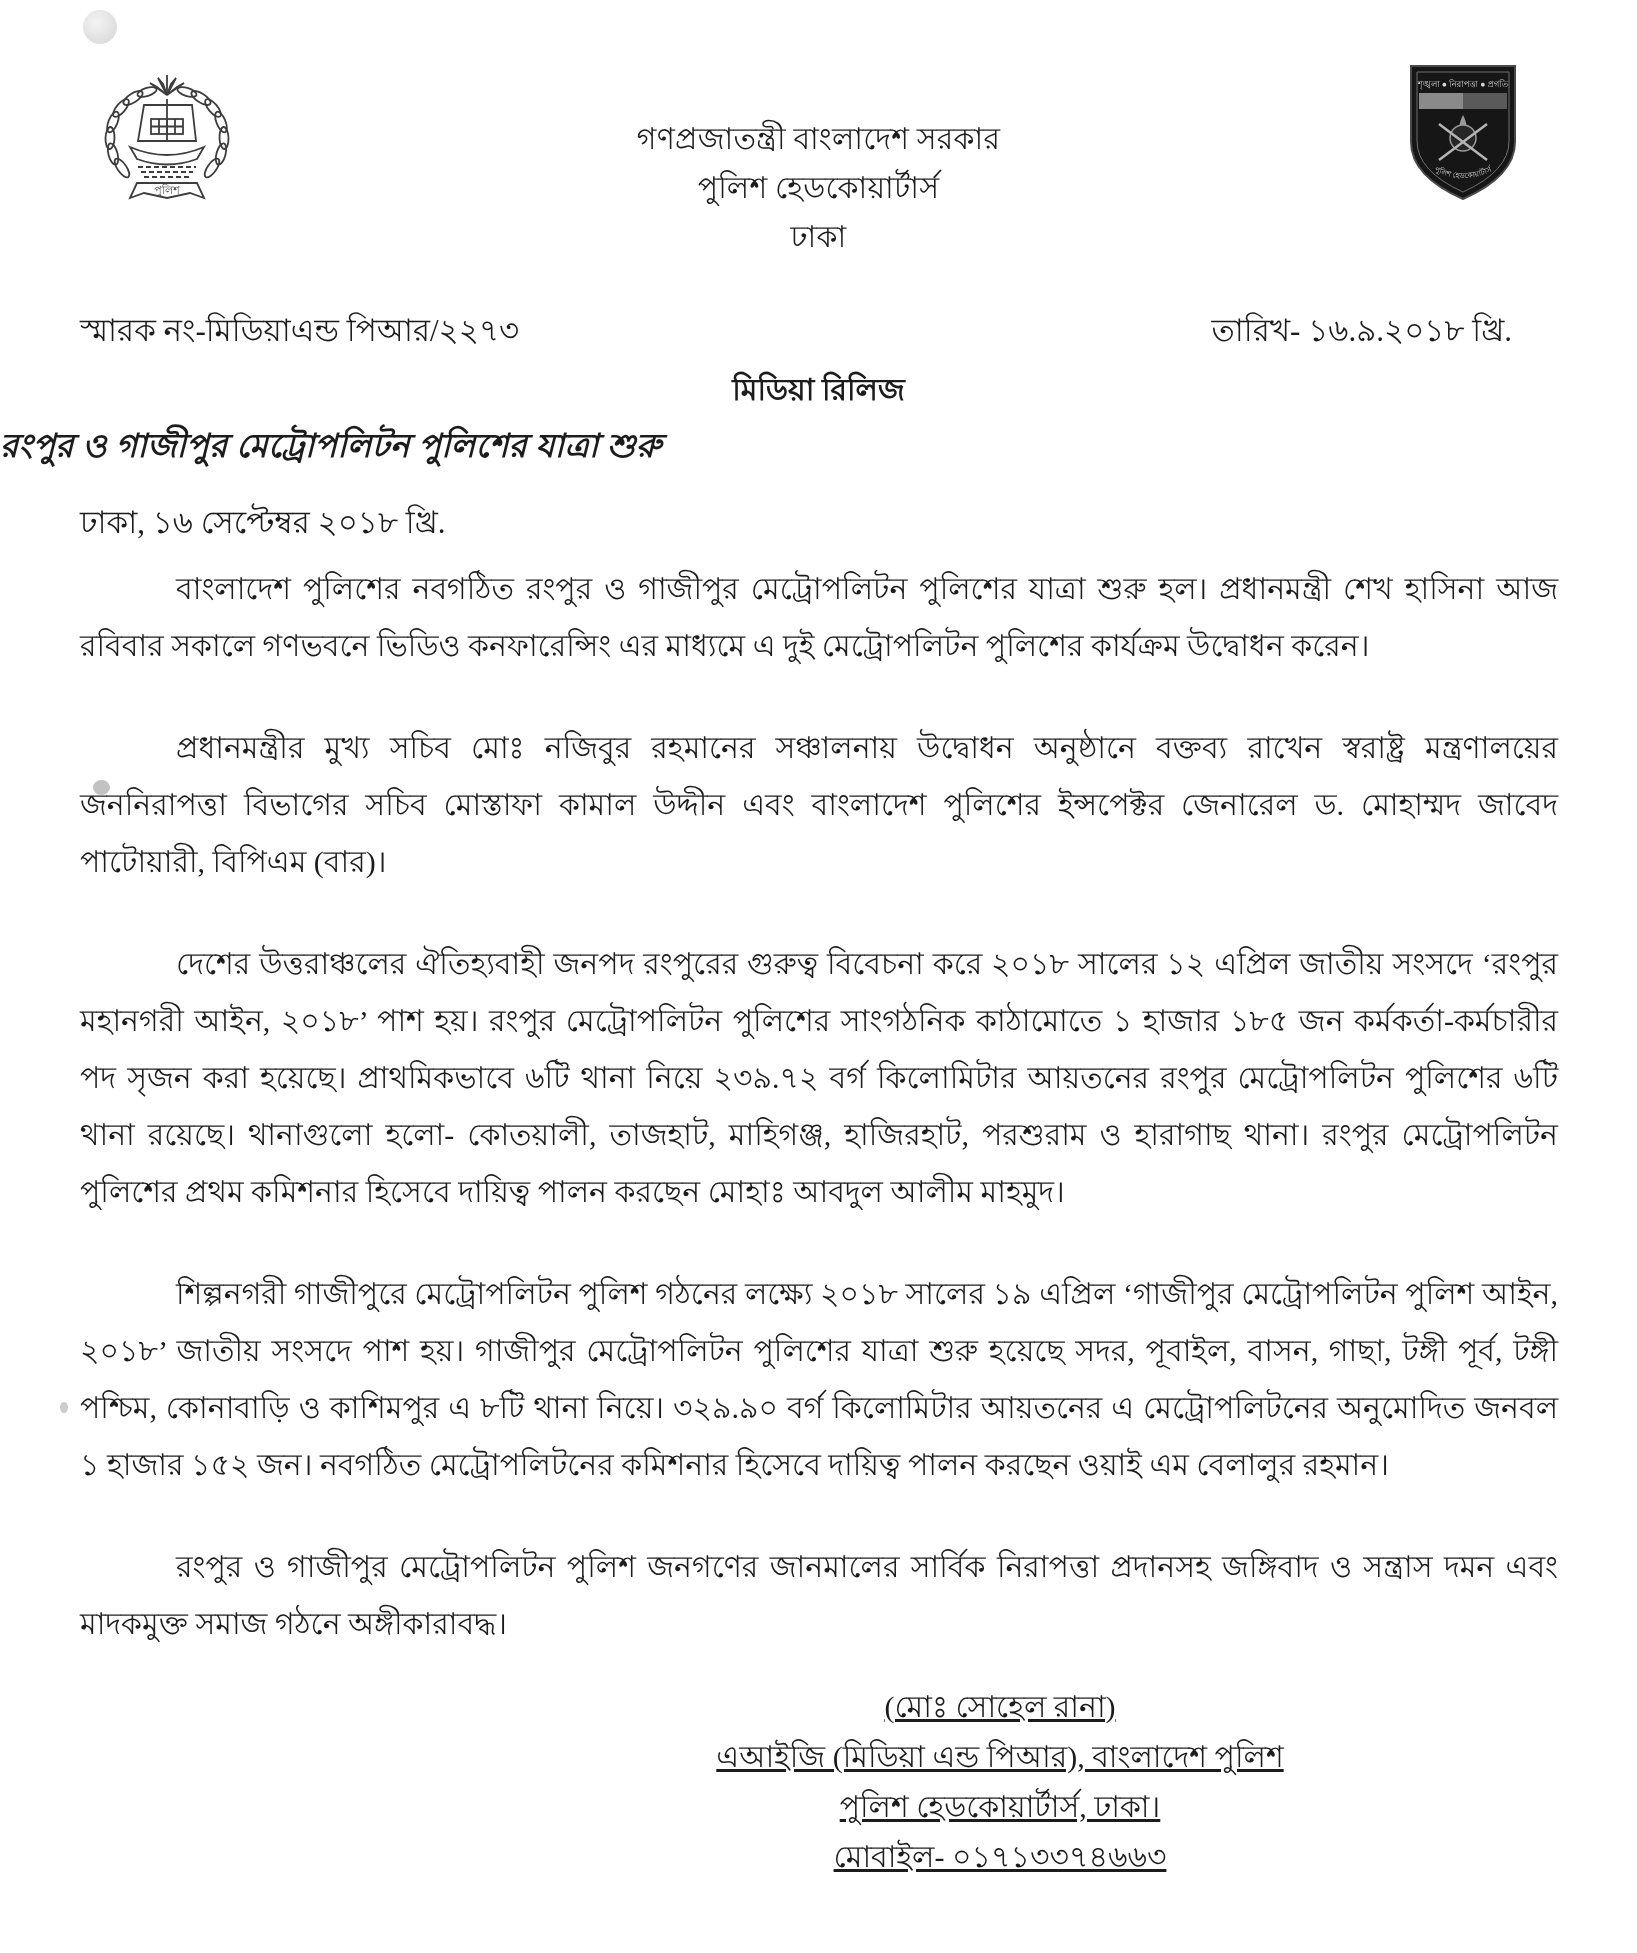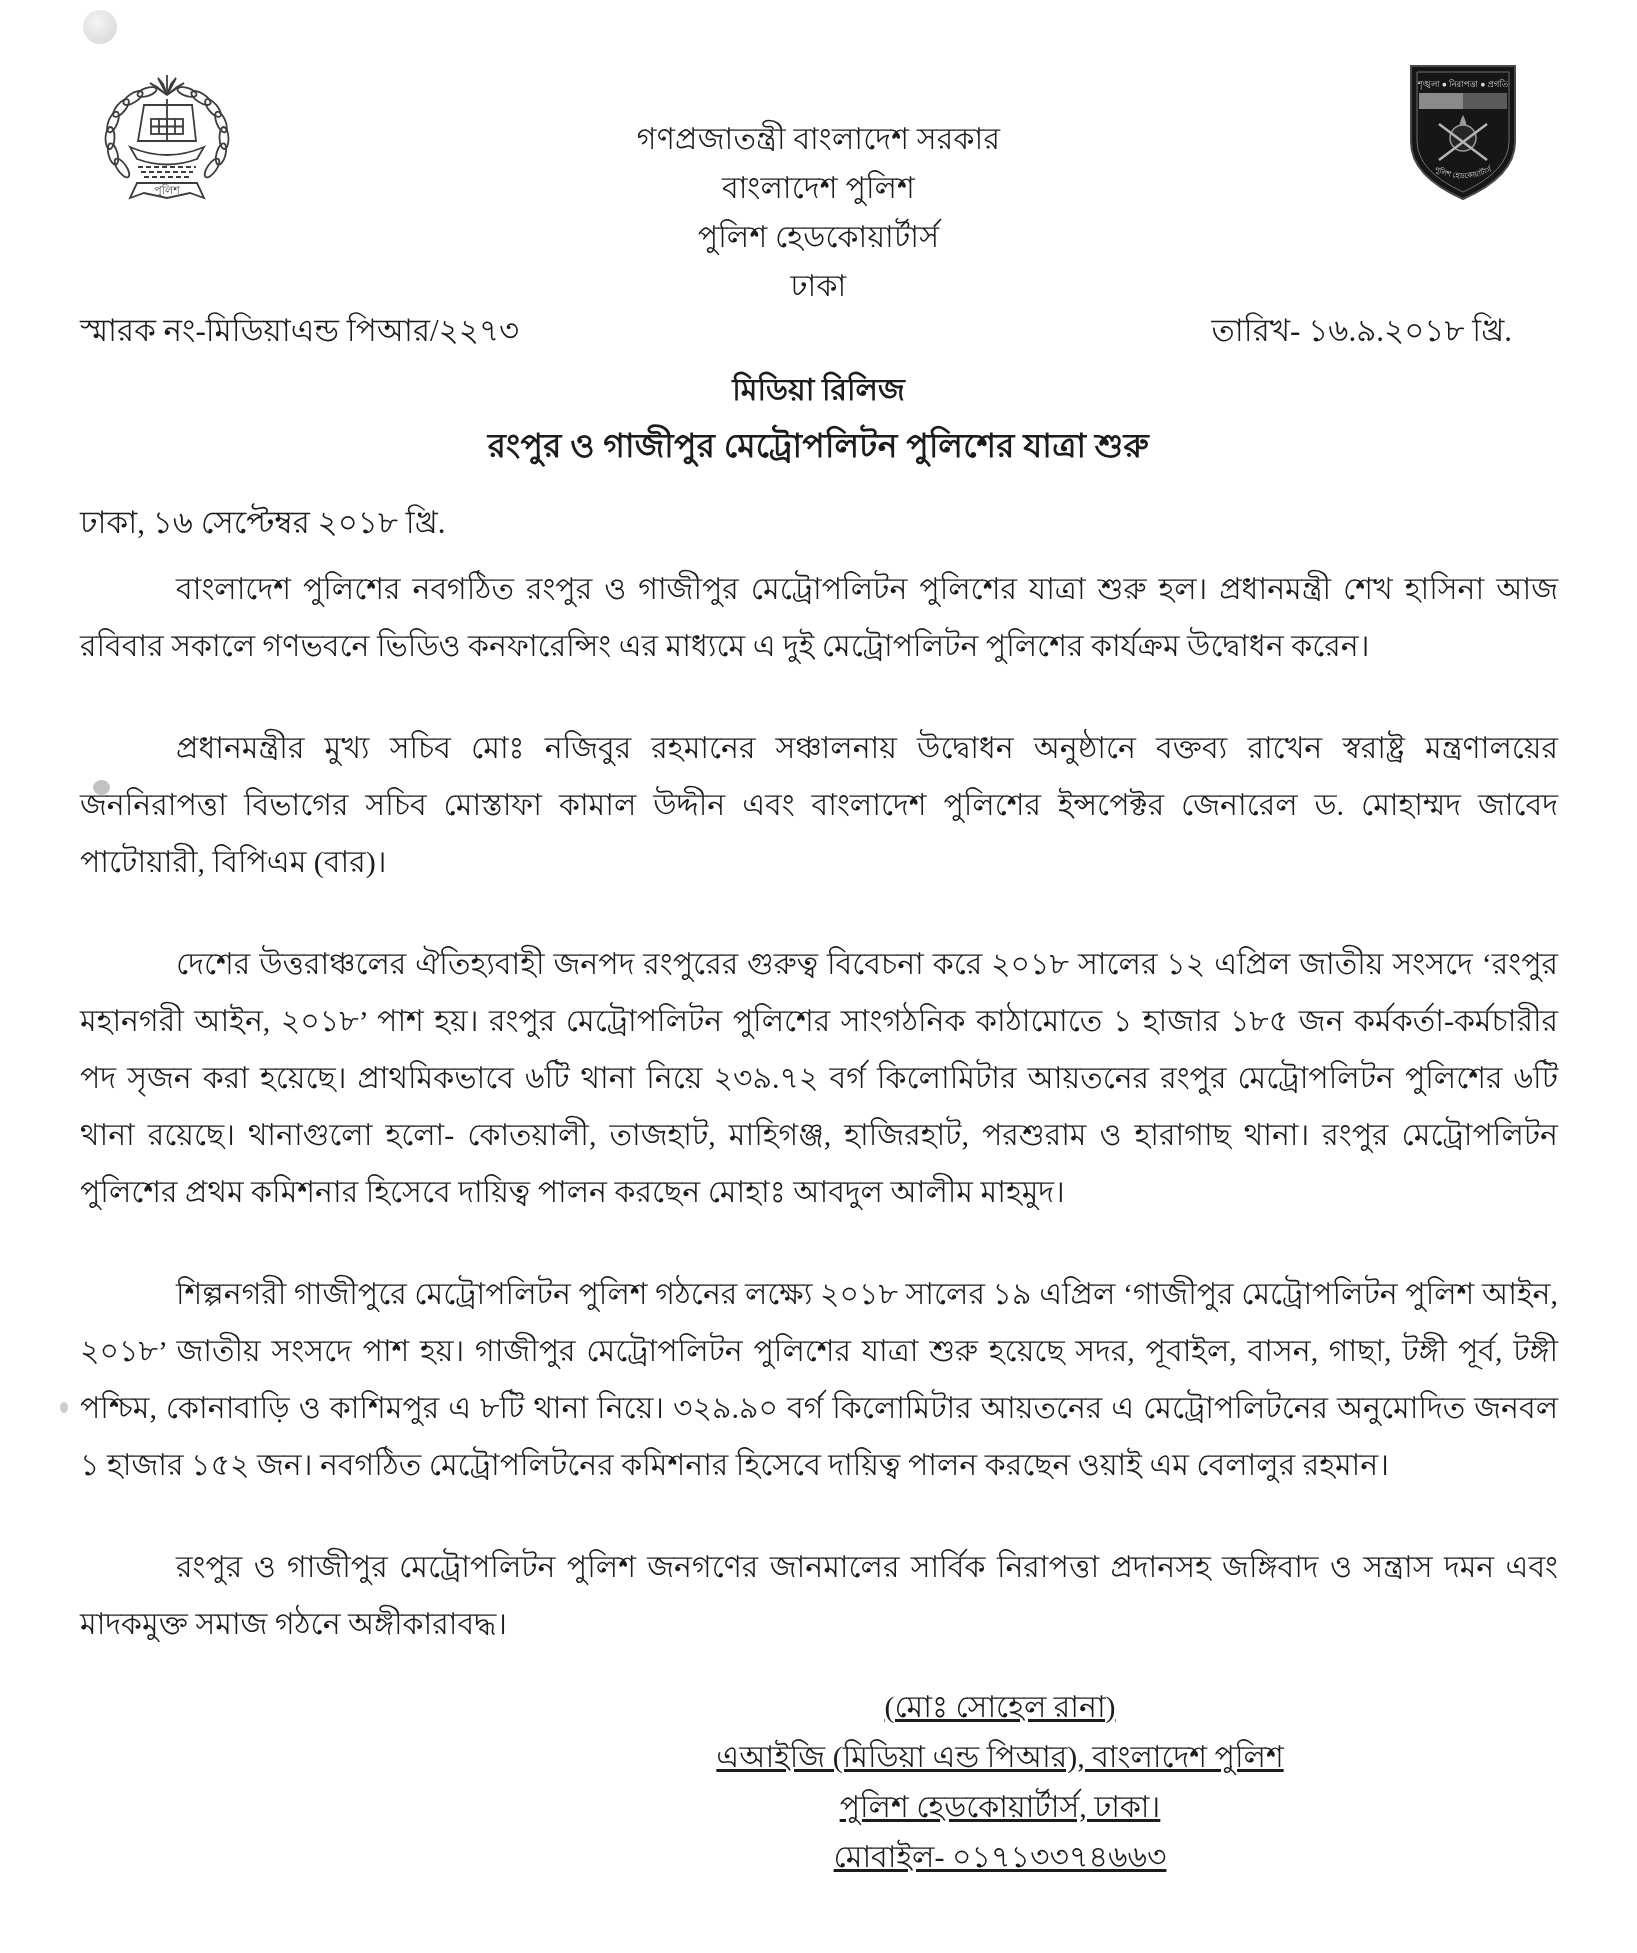--- a/index.html
+++ b/index.html
@@ -29,21 +29,21 @@
     position:absolute;left:80px;top:306px;width:1432px;
     display:flex;justify-content:space-between;align-items:flex-start;
     font-size:31px;
   }
   .release-label{
     position:absolute;left:0;top:366px;width:100%;
     text-align:center;font-size:30px;font-weight:600;
   }
   .headline{
     position:absolute;left:0;top:420px;width:100%;
-    text-align:center;font-size:33px;font-weight:700;letter-spacing:.3px;
+    font-size:33px;font-weight:700;letter-spacing:.3px;font-style:italic;
   }
   .dateline{
     position:absolute;left:80px;top:498px;font-size:31px;
   }
   .body-text{
     position:absolute;left:80px;top:560px;width:1478px;
     font-size:30px;line-height:57px;text-align:justify;
   }
   .body-text p{margin:0 0 45px 0;text-indent:96px;}
   .signature{
@@ -114,21 +114,20 @@
     <defs>
         <path id="hq-arc" d="M26 112 Q61 132 96 112"></path>
       </defs>
     <text font-size="7.5" fill="#cfcfcf">
       <textPath href="#hq-arc" startOffset="50%" text-anchor="middle">পুলিশ হেডকোয়ার্টার্স</textPath>
     </text>
   </svg>
 
   <div class="doc-header">
     <div>গণপ্রজাতন্ত্রী বাংলাদেশ সরকার</div>
-    <div>বাংলাদেশ পুলিশ</div>
     <div>পুলিশ হেডকোয়ার্টার্স</div>
     <div>ঢাকা</div>
   </div>
 
   <div class="memo-row">
     <span>স্মারক নং-মিডিয়াএন্ড পিআর/২২৭৩</span>
     <span>তারিখ- ১৬.৯.২০১৮ খ্রি.</span>
   </div>
 
   <div class="release-label">মিডিয়া রিলিজ</div>

